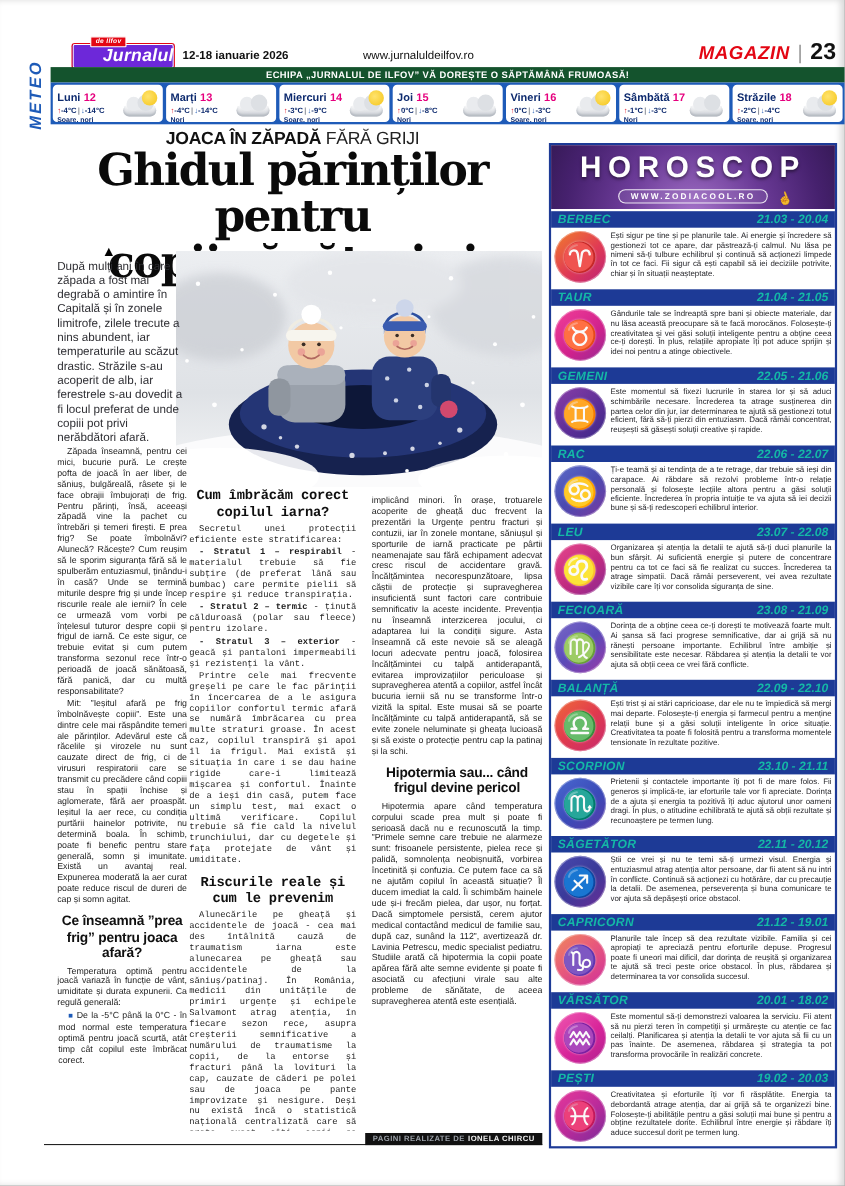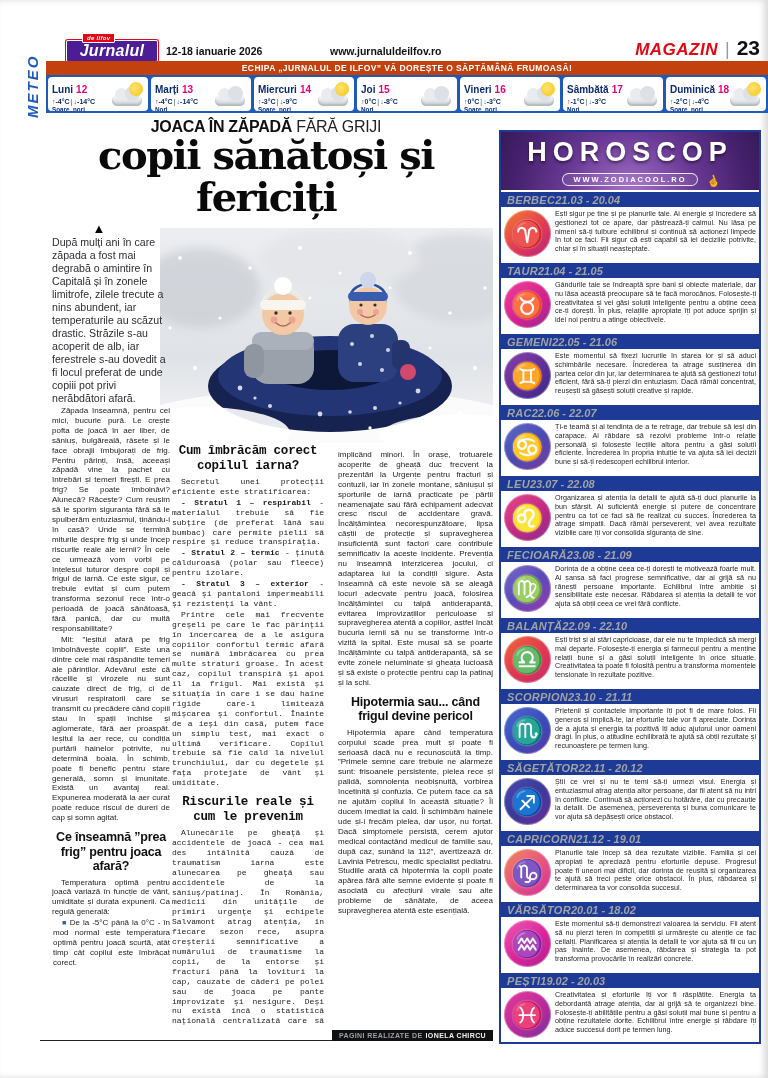--- a/index.html
+++ b/index.html
@@ -3,34 +3,34 @@
 <meta charset="utf-8">
 <style>
   html,body{margin:0;padding:0;background:#9a9a9a;}
   .page{position:relative;width:768px;height:1078px;background:#fff;overflow:hidden;
         font-family:"Liberation Sans",sans-serif;color:#1a1a1a;margin:0 auto;
         box-shadow:inset -4px 0 6px rgba(0,0,0,.15);}
   
   .meteo-vert{position:absolute;left:24px;top:42px;height:76px;width:22px;
     writing-mode:vertical-rl;transform:rotate(180deg);text-orientation:mixed;
     font-weight:900;font-size:15px;letter-spacing:2px;color:#1e5bb8;font-style:italic;}
-  .logo{position:absolute;left:66px;top:40px;width:92px;height:22px;background:#4c1d95;
-    border-radius:2px;display:flex;align-items:center;justify-content:center;
+  .logo{position:absolute;left:66px;top:40px;width:92px;height:22px;background:#6d28d9;
+    border-radius:2px;display:flex;align-items:center;justify-content:flex-end;
     color:#fff;font-weight:900;font-style:italic;font-size:16px;letter-spacing:.3px;
     box-shadow:inset 0 0 0 1px #fff,0 0 0 1px #e30613;}
   .logo-top{position:absolute;top:-7px;left:16px;background:#e30613;color:#fff;
     font-size:6px;font-weight:700;font-style:italic;padding:1px 4px;border:1px solid #fff;border-radius:1px;}
   .hdr-date{position:absolute;left:166px;top:45px;font-size:10.5px;font-weight:700;color:#111;}
-  .hdr-url{position:absolute;left:330px;top:45px;font-size:10.5px;font-weight:700;color:#111;}
+  .hdr-url{position:absolute;left:330px;top:45px;font-size:10.5px;font-weight:400;color:#111;}
   .hdr-right{position:absolute;right:8px;top:36px;display:flex;align-items:baseline;gap:7px;}
   .magazin{color:#e30613;font-weight:900;font-style:italic;font-size:17px;letter-spacing:.5px;}
   .pg-sep{color:#999;font-size:18px;font-weight:300;}
   .pg-num{color:#111;font-weight:900;font-size:21px;}
   
-  .banner{position:absolute;left:46px;top:61px;width:722px;height:14px;background:#c2410c;
+  .banner{position:absolute;left:46px;top:61px;width:722px;height:14px;background:#14532d;
     color:#fff;font-size:8.5px;font-weight:800;display:flex;align-items:center;justify-content:center;letter-spacing:.4px;}
   .wstrip{position:absolute;left:46px;top:75px;width:722px;height:38px;background:#1e5bb8;
     display:flex;gap:3px;padding:2px 2px;box-sizing:border-box;}
   .wcell{flex:1;background:#fff;border-radius:4px;position:relative;padding:2px 4px;overflow:hidden;}
   .wday{font-size:10px;font-weight:900;color:#0d2a6e;}
   .wnum{font-size:10px;font-weight:900;color:#e6007e;margin-left:3px;}
   .wtemps{font-size:7px;font-weight:800;color:#0d2a6e;margin-top:1px;}
   .up{color:#e30613;font-weight:900;} .dn{color:#1e5bb8;font-weight:900;}
   .tsep{color:#8a8f99;margin:0 1px;}
   .wcond{font-size:6.3px;font-weight:800;color:#0d2a6e;margin-top:1px;}
@@ -69,22 +69,22 @@
   .horo{position:absolute;left:499px;top:130px;width:262px;height:914px;box-sizing:border-box;
     border:2px solid #1d3a96;background:#fff;}
   .h-head{height:58px;background:radial-gradient(circle at 50% 115%,#a877cc 0,#6a3a96 45%,#46216e 80%,#371a58 100%);
     position:relative;text-align:center;}
   .h-title{padding-top:5px;font-size:27px;font-weight:900;letter-spacing:6px;color:#fff;
     text-shadow:0 2px 3px rgba(0,0,0,.5);}
   .h-site{display:inline-block;margin-top:2px;font-size:7.5px;font-weight:800;letter-spacing:2px;color:#fff;
     border:1px solid rgba(255,255,255,.85);border-radius:7px;padding:1px 10px;background:rgba(255,255,255,.08);}
   .h-hand{position:absolute;right:38px;bottom:2px;color:#fff;font-size:11px;transform:rotate(-20deg);opacity:.9;}
   .zentry{height:69px;margin-top:2px;}
-  .zhead{height:15px;background:#1d3a96;display:flex;align-items:center;
-    padding:0 6px;color:#a3a3a3;font-style:italic;}
+  .zhead{height:15px;background:#1d3a96;display:flex;align-items:center;justify-content:space-between;
+    padding:0 6px;color:#14b8a6;font-style:italic;}
   .zname{font-size:11px;font-weight:900;letter-spacing:.3px;font-style:italic;}
   .zdates{font-size:11px;font-weight:800;font-style:italic;}
   .zbody{display:flex;gap:4px;padding:3px 3px 0 3px;}
   .zicon{flex:none;width:47px;height:47px;border-radius:50%;display:flex;align-items:center;justify-content:center;
     box-shadow:inset 0 0 0 1px rgba(255,255,255,.35);}
   .zsym{color:#fff;font-size:26px;line-height:1;text-shadow:0 0 2px rgba(255,255,255,.6);}
   .ztext{flex:1;margin:0;font-size:7.2px;line-height:8.8px;text-align:justify;color:#26262b;
     max-height:54px;overflow:hidden;}
 </style>
 </head>
@@ -152,34 +152,35 @@
     </div>
     <div class="wcell" data-icon="cloud">
       <span class="wday">Sâmbătă</span><span class="wnum">17</span>
       <div class="wtemps"><span class="up">↑</span><b>-1°C</b><span class="tsep">|</span><span class="dn">↓</span><b>-3°C</b></div>
       <div class="wcond">Nori</div>
       <span class="wicon">
           <i class="cloud"></i>
         </span>
     </div>
     <div class="wcell" data-icon="sun-cloud">
-      <span class="wday">Duminică</span><span class="wnum">18</span>
+      <span class="wday">Străzile</span><span class="wnum">18</span>
       <div class="wtemps"><span class="up">↑</span><b>-2°C</b><span class="tsep">|</span><span class="dn">↓</span><b>-4°C</b></div>
       <div class="wcond">Soare, nori</div>
       <span class="wicon">
           <i class="cloud"></i>
           <i class="sun"></i>
         </span>
     </div>
   </div>
 
   <div class="kicker">
     <b>JOACA ÎN ZĂPADĂ</b><span> FĂRĂ GRIJI</span>
   </div>
   <div class="headline">
+    <div>Ghidul părinților pentru</div>
     <div>copii sănătoși și fericiți</div>
   </div>
   <div class="ornament">▲</div>
 
   <div class="photo">
     <svg width="333" height="215" viewBox="0 0 333 215" xmlns="http://www.w3.org/2000/svg">
       <defs>
         <linearGradient id="sky" x1="0" y1="0" x2="0" y2="1">
           <stop offset="0" stop-color="#eceef1"></stop>
             <stop offset=".6" stop-color="#dfe2e6"></stop>

